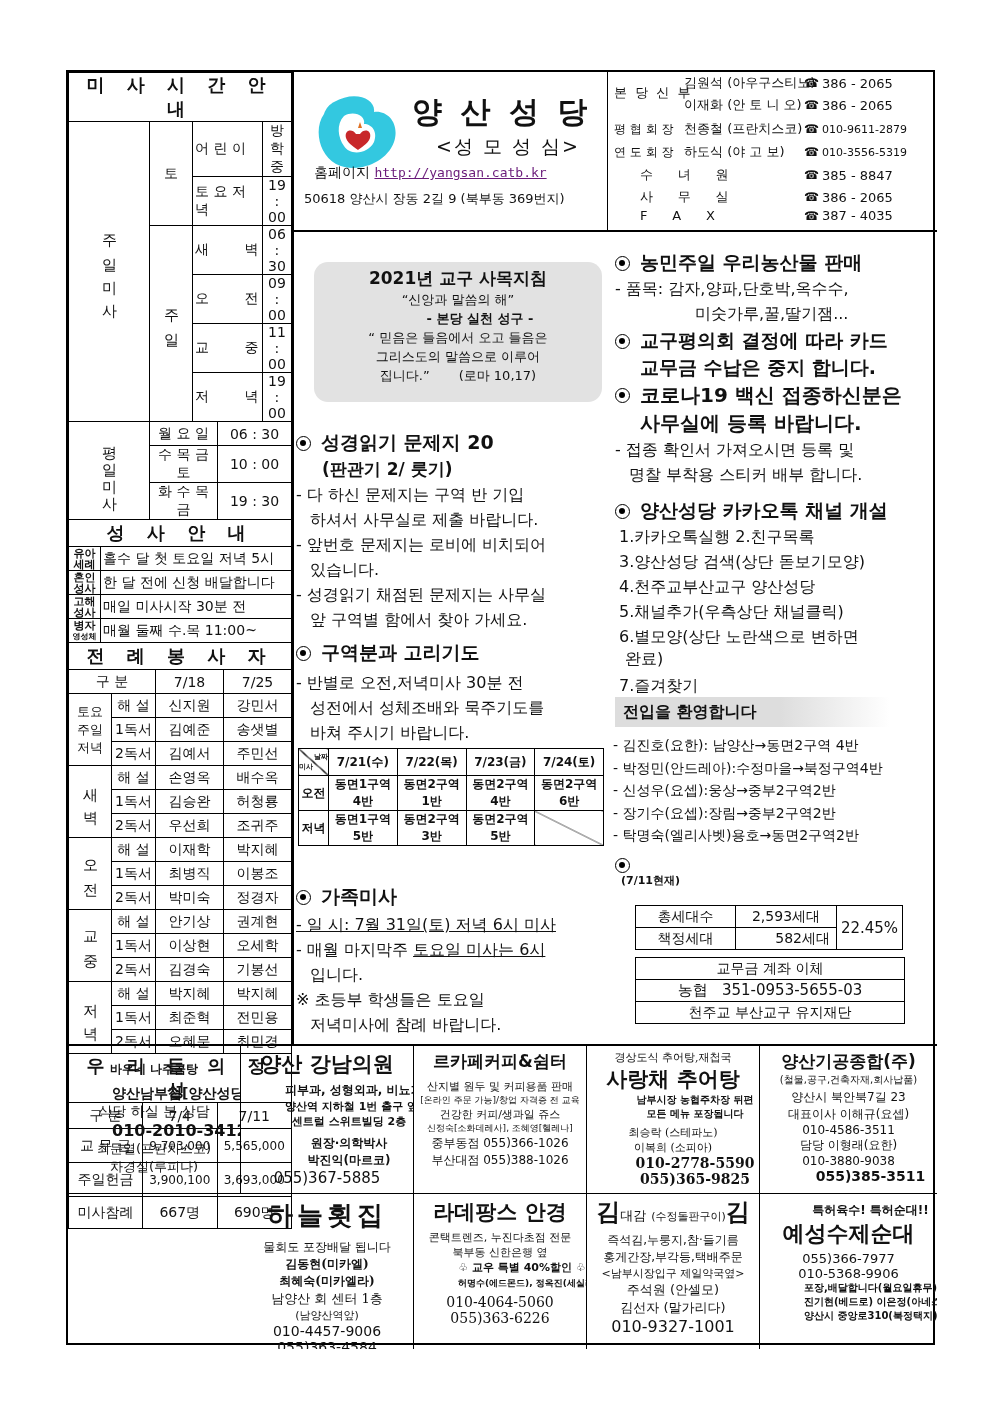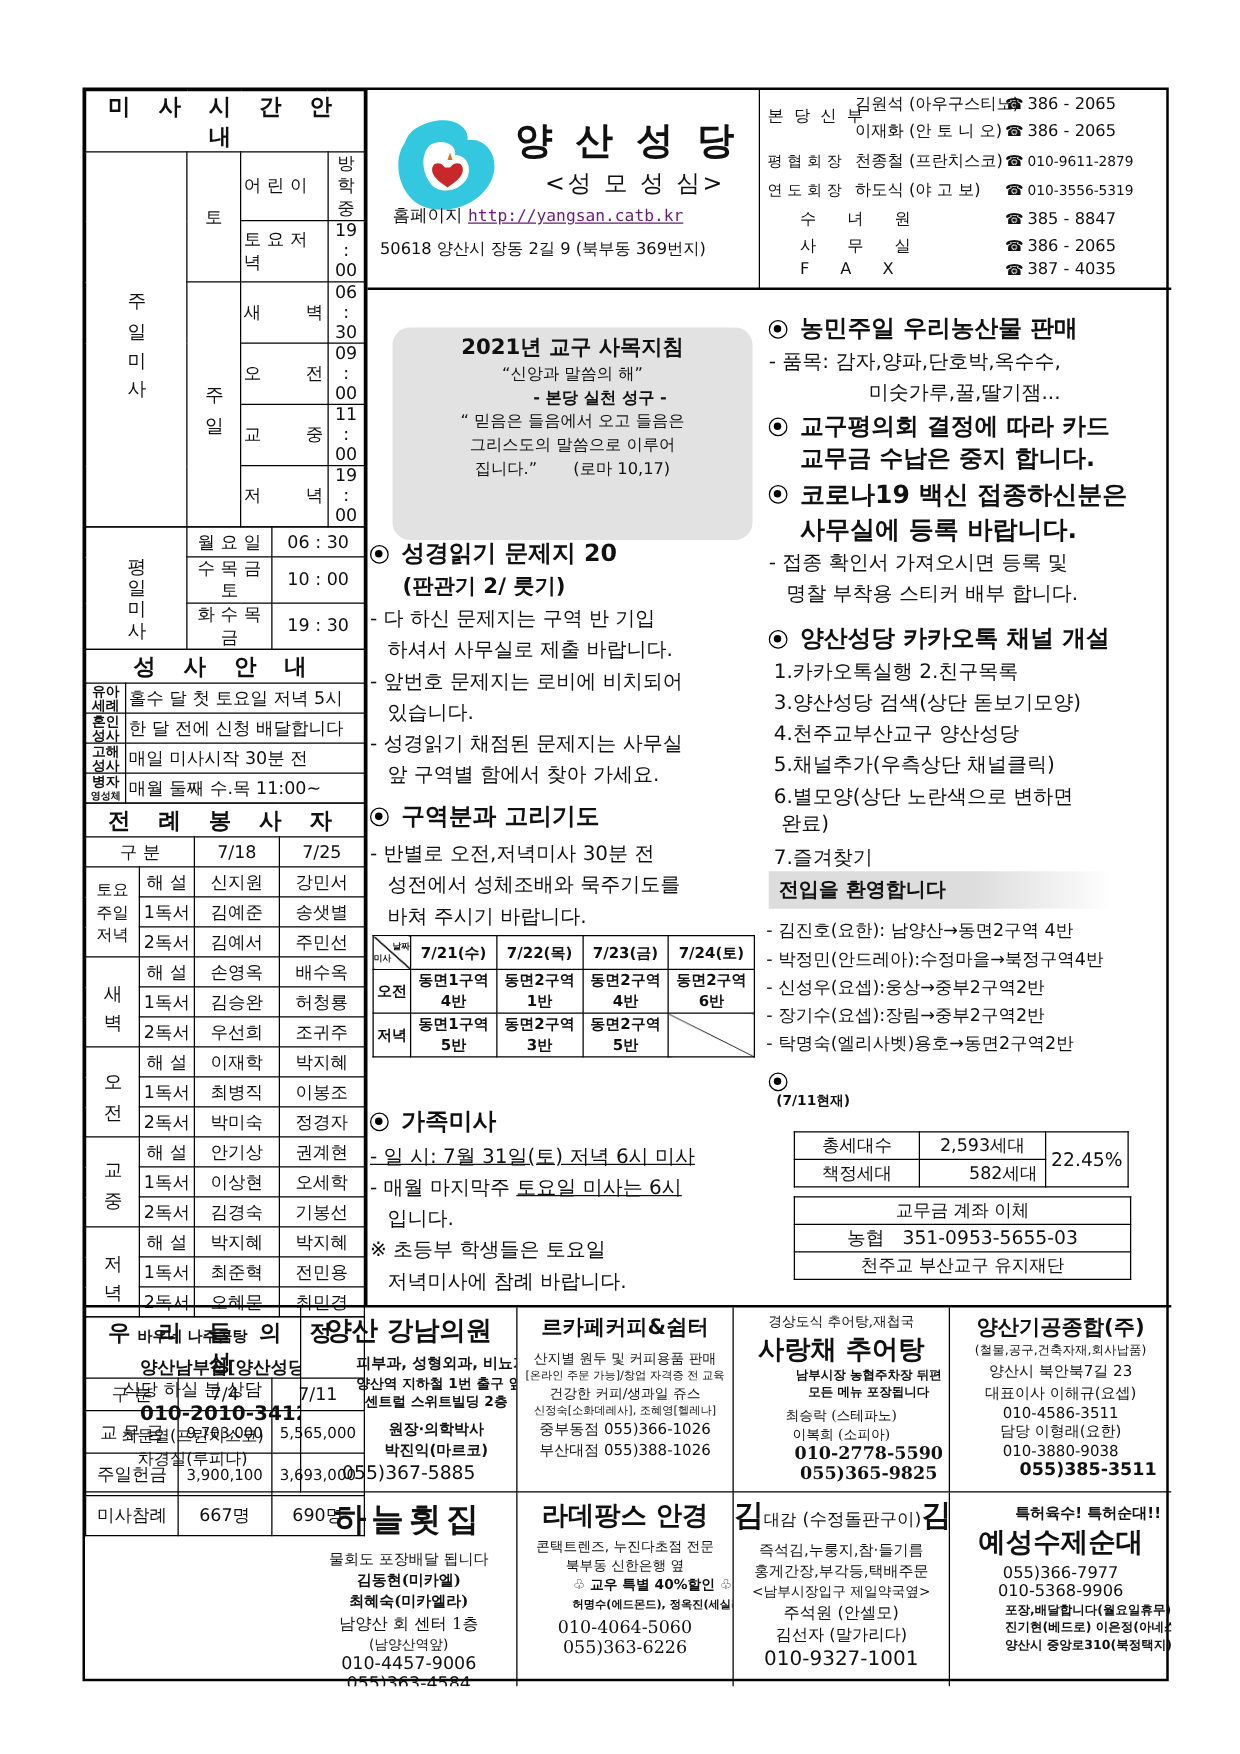--- a/index.html
+++ b/index.html
@@ -21,21 +21,21 @@
 
   
   .header { left: 226px; top: 0; width: 643px; height: 160px; border-bottom: 2px solid #000; }
   .logo-area { left: 0; top: 0; width: 314px; height: 160px; border-right: 1px solid #000; }
   .contacts { left: 314px; top: 0; width: 329px; height: 160px; font-size: 13px; }
   .contacts .row { position: absolute; left: 6px; right: 4px; display: flex; align-items: center; white-space: nowrap; }
   .phone-glyph { font-size: 12px; margin-right: 3px; }
 
   
   .mid { left: 226px; top: 160px; width: 312px; height: 812px; font-size: 16px; }
-  .box-gray { left: 20px; top: 30px; width: 288px; height: 170px; background: #e2e2e2; border-radius: 14px; text-align: center; font-size: 13px; line-height: 19px; padding-top: 4px; }
+  .box-gray { left: 20px; top: 30px; width: 288px; height: 140px; background: #e2e2e2; border-radius: 14px; text-align: center; font-size: 13px; line-height: 19px; padding-top: 4px; }
   .bullet-title { font-weight: bold; font-size: 19px; display: flex; align-items: center; }
   .dot { display: inline-block; width: 15px; height: 15px; border: 1.5px solid #000; border-radius: 50%; position: relative; margin-right: 10px; flex-shrink: 0; }
   .dot::after { content: ""; position: absolute; left: 3px; top: 3px; width: 6px; height: 6px; background: #000; border-radius: 50%; }
   .para { font-size: 16px; line-height: 25px; }
   .ind { padding-left: 14px; }
   .schedule { left: 4px; top: 516px; width: 306px; font-size: 12px; }
   .schedule td { height: 27px; font-weight: bold; }
   .u { text-decoration: underline; }
 
   
@@ -568,21 +568,21 @@
     <div class="ad" style="left:346px;top:148px;width:173px;height:155px;border-bottom:none;">
       <span class="l" style="font-size:21px;font-weight:900;margin-top:4px;">라데팡스 안경</span>
       <span class="l" style="font-size:11px;margin-top:4px;">콘택트렌즈, 누진다초점 전문</span>
       <span class="l" style="font-size:11px;">북부동 신한은행 옆</span>
       <span class="l bold" style="font-size:11px;">♧ 교우 특별 40%할인 ♧</span>
       <span class="l bold" style="font-size:9px;margin-top:2px;">허명수(에드몬드), 정옥진(세실리아)</span>
       <span class="l" style="font-size:14px;font-family:'DejaVu Serif',serif;margin-top:4px;">010-4064-5060</span>
       <span class="l" style="font-size:14px;font-family:'DejaVu Serif',serif;">055)363-6226</span>
     </div>
     <div class="ad" style="left:519px;top:148px;width:173px;height:155px;border-bottom:none;">
-      <span class="l" style="margin-top:2px;"><span style="font-size:24px;font-weight:900;">김</span><span style="font-size:13px;">대감</span> <span style="font-size:14px;">(수정돌판구이)</span><span style="font-size:24px;font-weight:900;">김</span></span>
+      <span class="l" style="margin-top:2px;"><span style="font-size:24px;font-weight:900;">김</span><span style="font-size:13px;">대감</span> <span style="font-size:11px;">(수정돌판구이)</span><span style="font-size:24px;font-weight:900;">김</span></span>
       <span class="l" style="font-size:12px;margin-top:4px;">즉석김,누룽지,참·들기름</span>
       <span class="l" style="font-size:12px;">홍게간장,부각등,택배주문</span>
       <span class="l" style="font-size:11px;">&lt;남부시장입구 제일약국옆&gt;</span>
       <span class="l" style="font-size:13px;">주석원 (안셀모)</span>
       <span class="l" style="font-size:13px;">김선자 (말가리다)</span>
       <span class="l" style="font-size:16px;">010-9327-1001</span>
     </div>
     <div class="ad" style="left:692px;top:148px;width:177px;height:155px;border-right:none;border-bottom:none;">
       <span class="l bold" style="font-size:12px;margin-top:8px;">특허육수! 특허순대!!</span>
       <span class="l" style="font-size:22px;font-weight:900;">예성수제순대</span>

